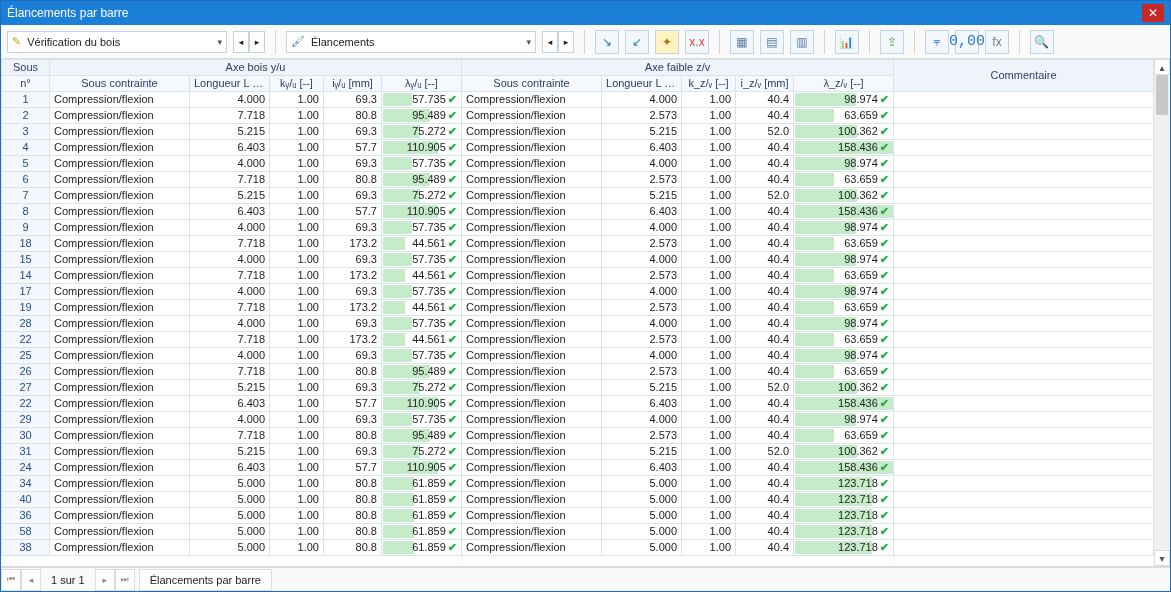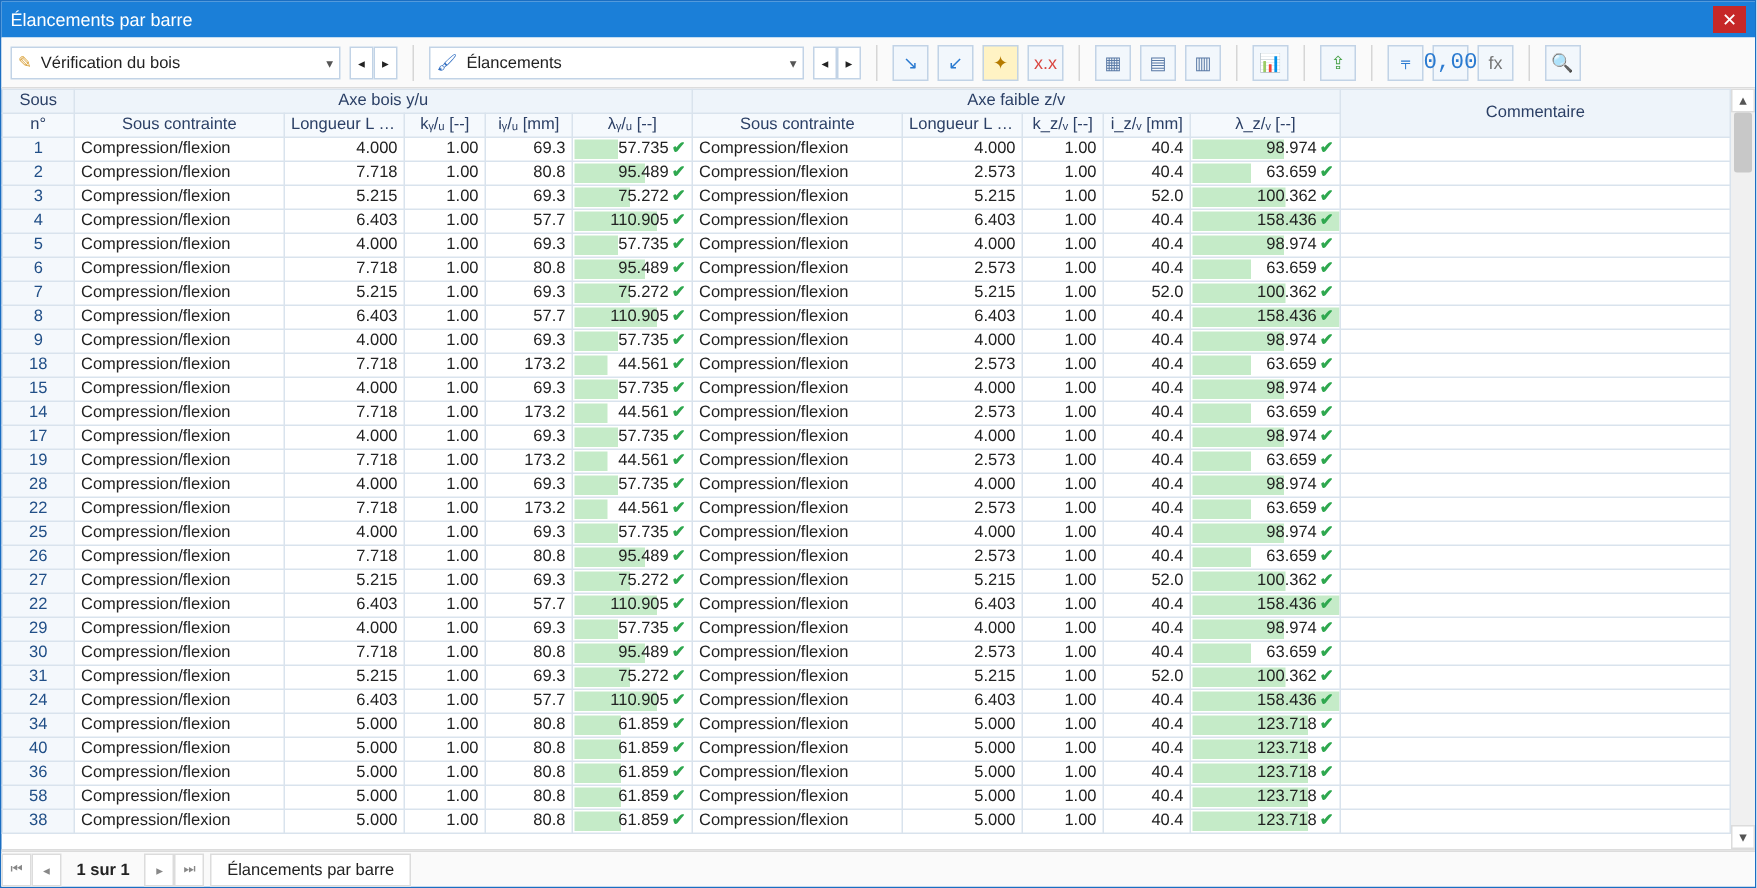--- a/index.html
+++ b/index.html
@@ -31,21 +31,21 @@
   .left { text-align:left; }
   .check { color:#2fa84f; font-weight:bold; margin-left:2px;}
   .lambdacell { position:relative; padding-left:6px !important;}
   .lambdacell .bar { position:absolute; left:1px; top:1px; bottom:1px; background:#b7e6ba; opacity:.8;}
   .lambdacell .val { position:relative; z-index:1;}
   .icon-pencil { color:#d79a2b;}
   .icon-brush { color:#3470c2;}
   .footer { height:24px; display:flex; align-items:center; border-top:1px solid #dcdcdc; background:#fafafa;}
   .pager { display:flex; align-items:center; gap:0;}
   .pgbtn { width:20px; height:22px; border:1px solid #dcdcdc; background:#fff; display:flex; align-items:center; justify-content:center; font-size:9px; color:#888; cursor:pointer;}
-  .pgtext { padding:0 10px;font-weight:bold;}
+  .pgtext { padding:0 10px;}
   .tab { height:22px; border:1px solid #dcdcdc; background:#fff; padding:0 10px; display:flex; align-items:center; margin-left:4px;}
 </style>
 </head>
 <body>
 
 <div class="window">
 
   <div class="titlebar">
     <span>Élancements par barre</span>
     <div class="spacer"></div>

